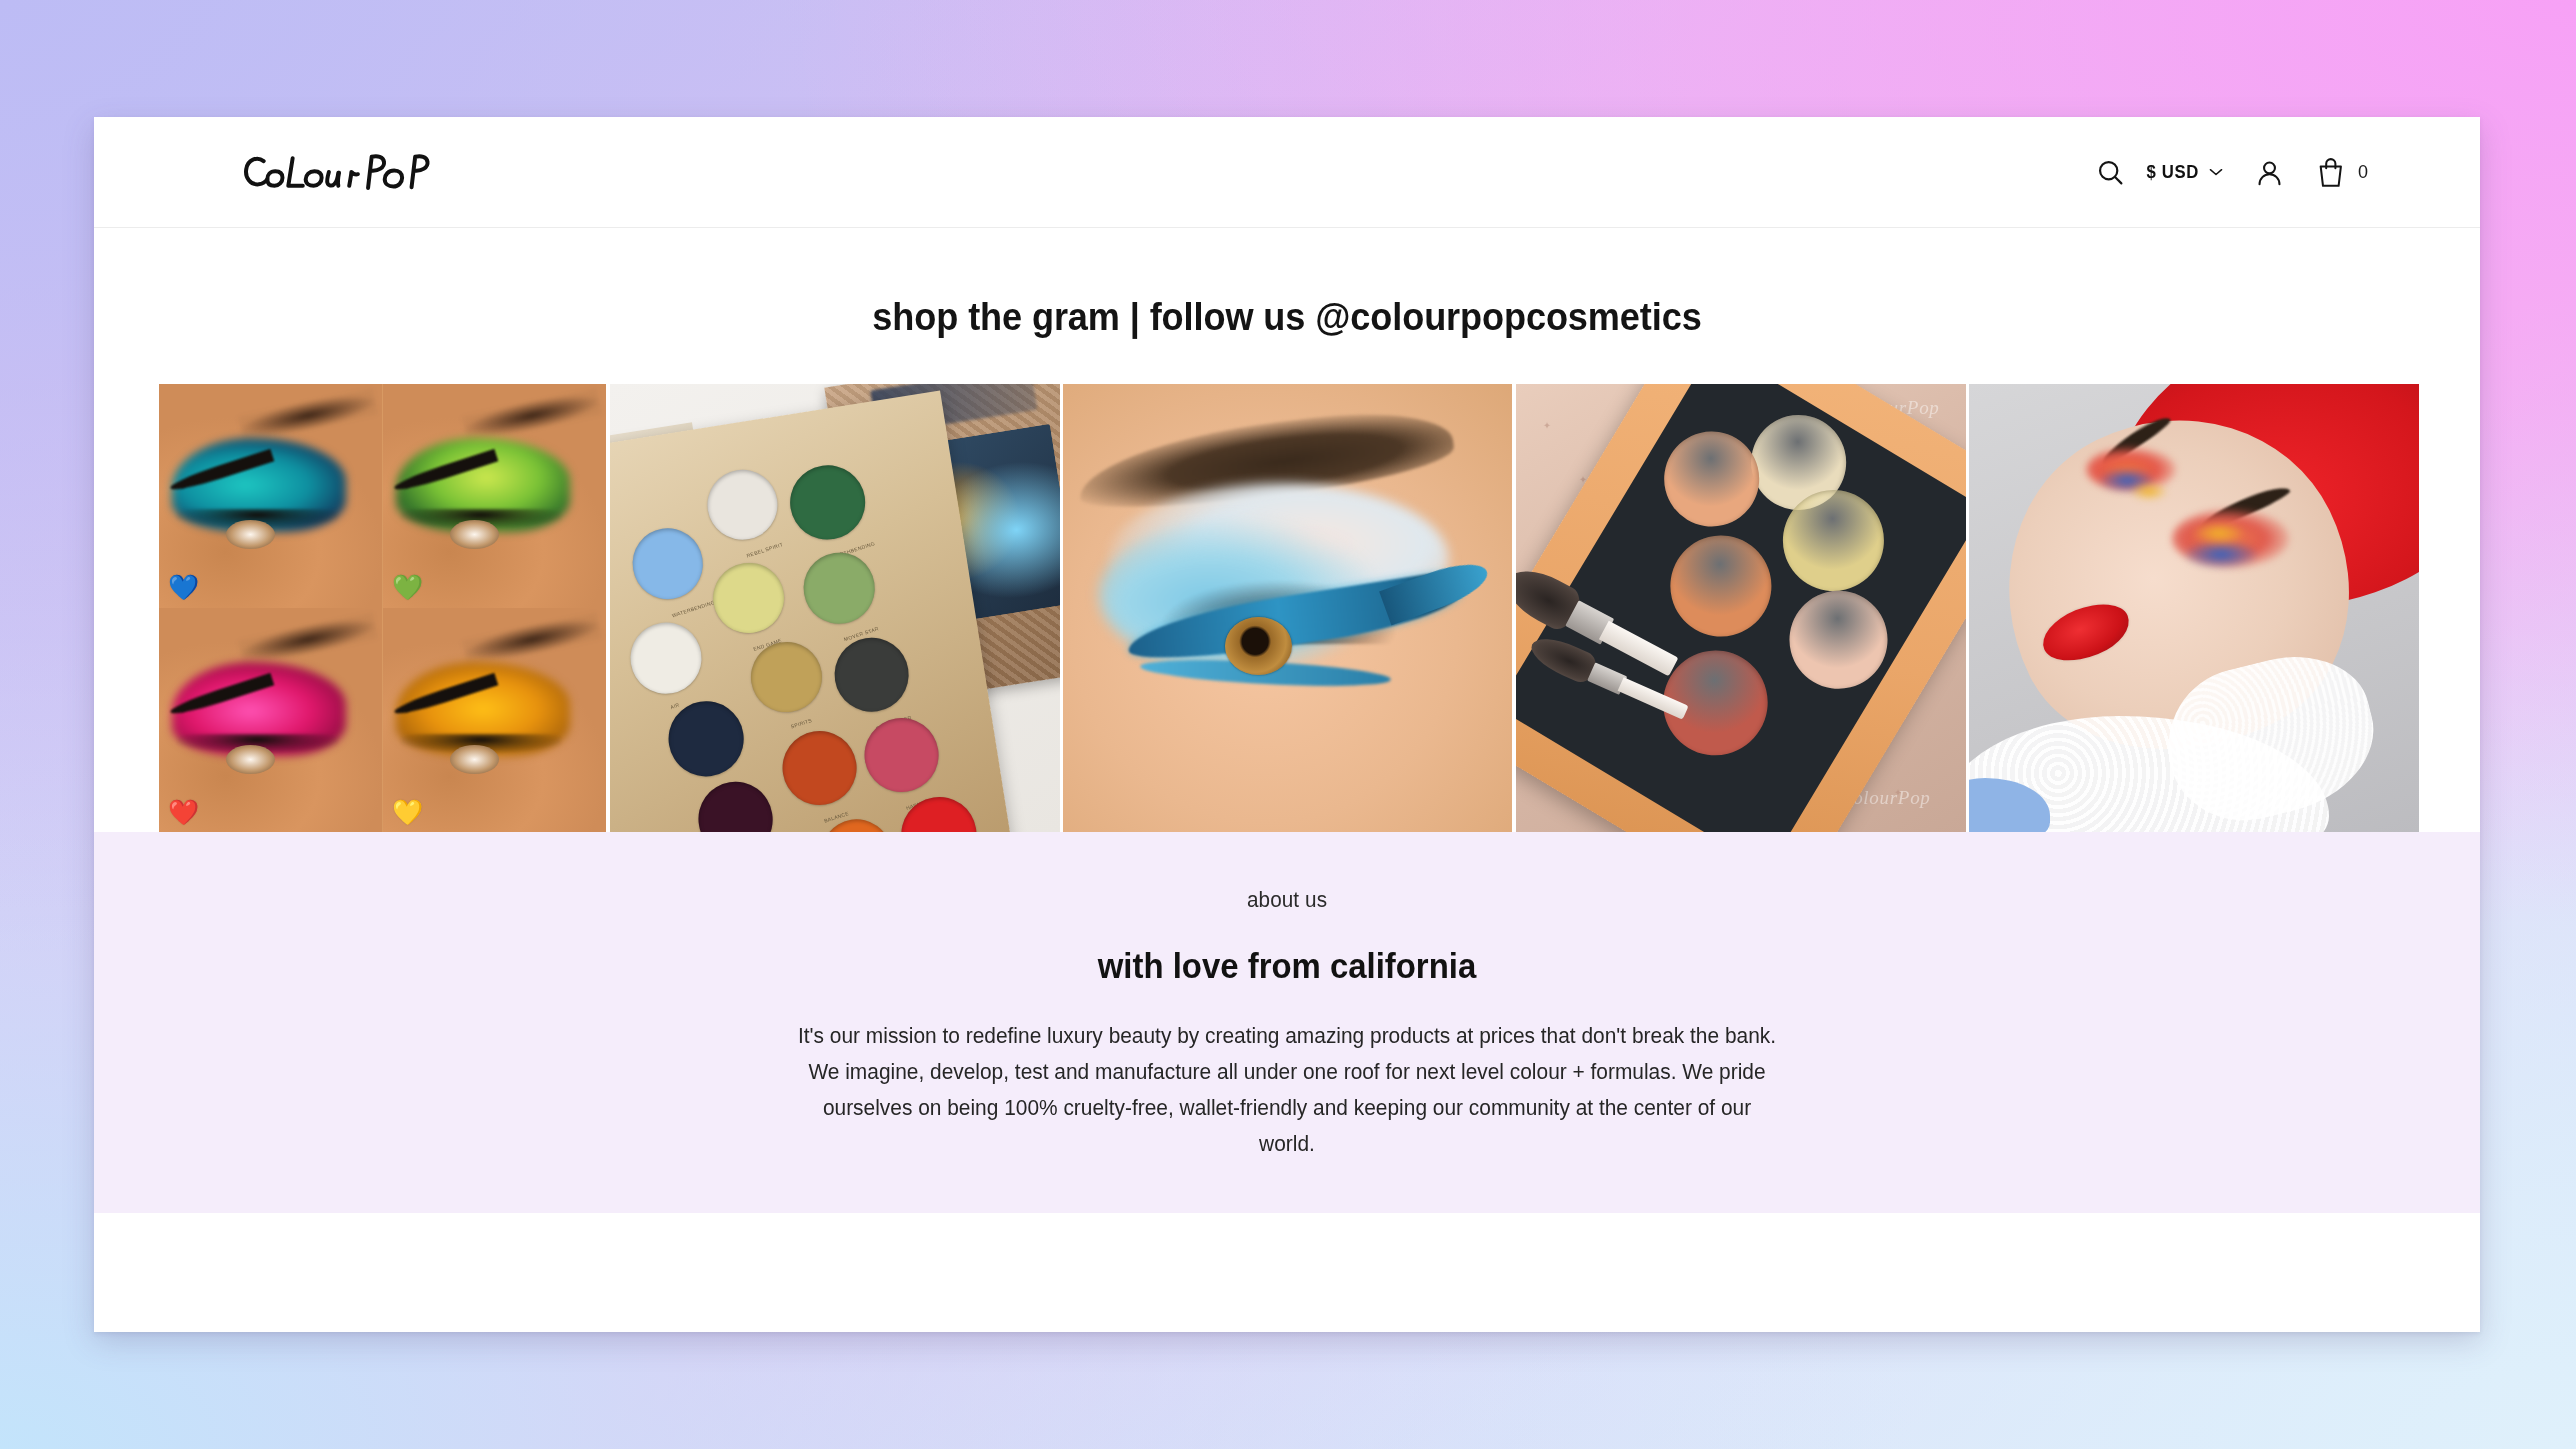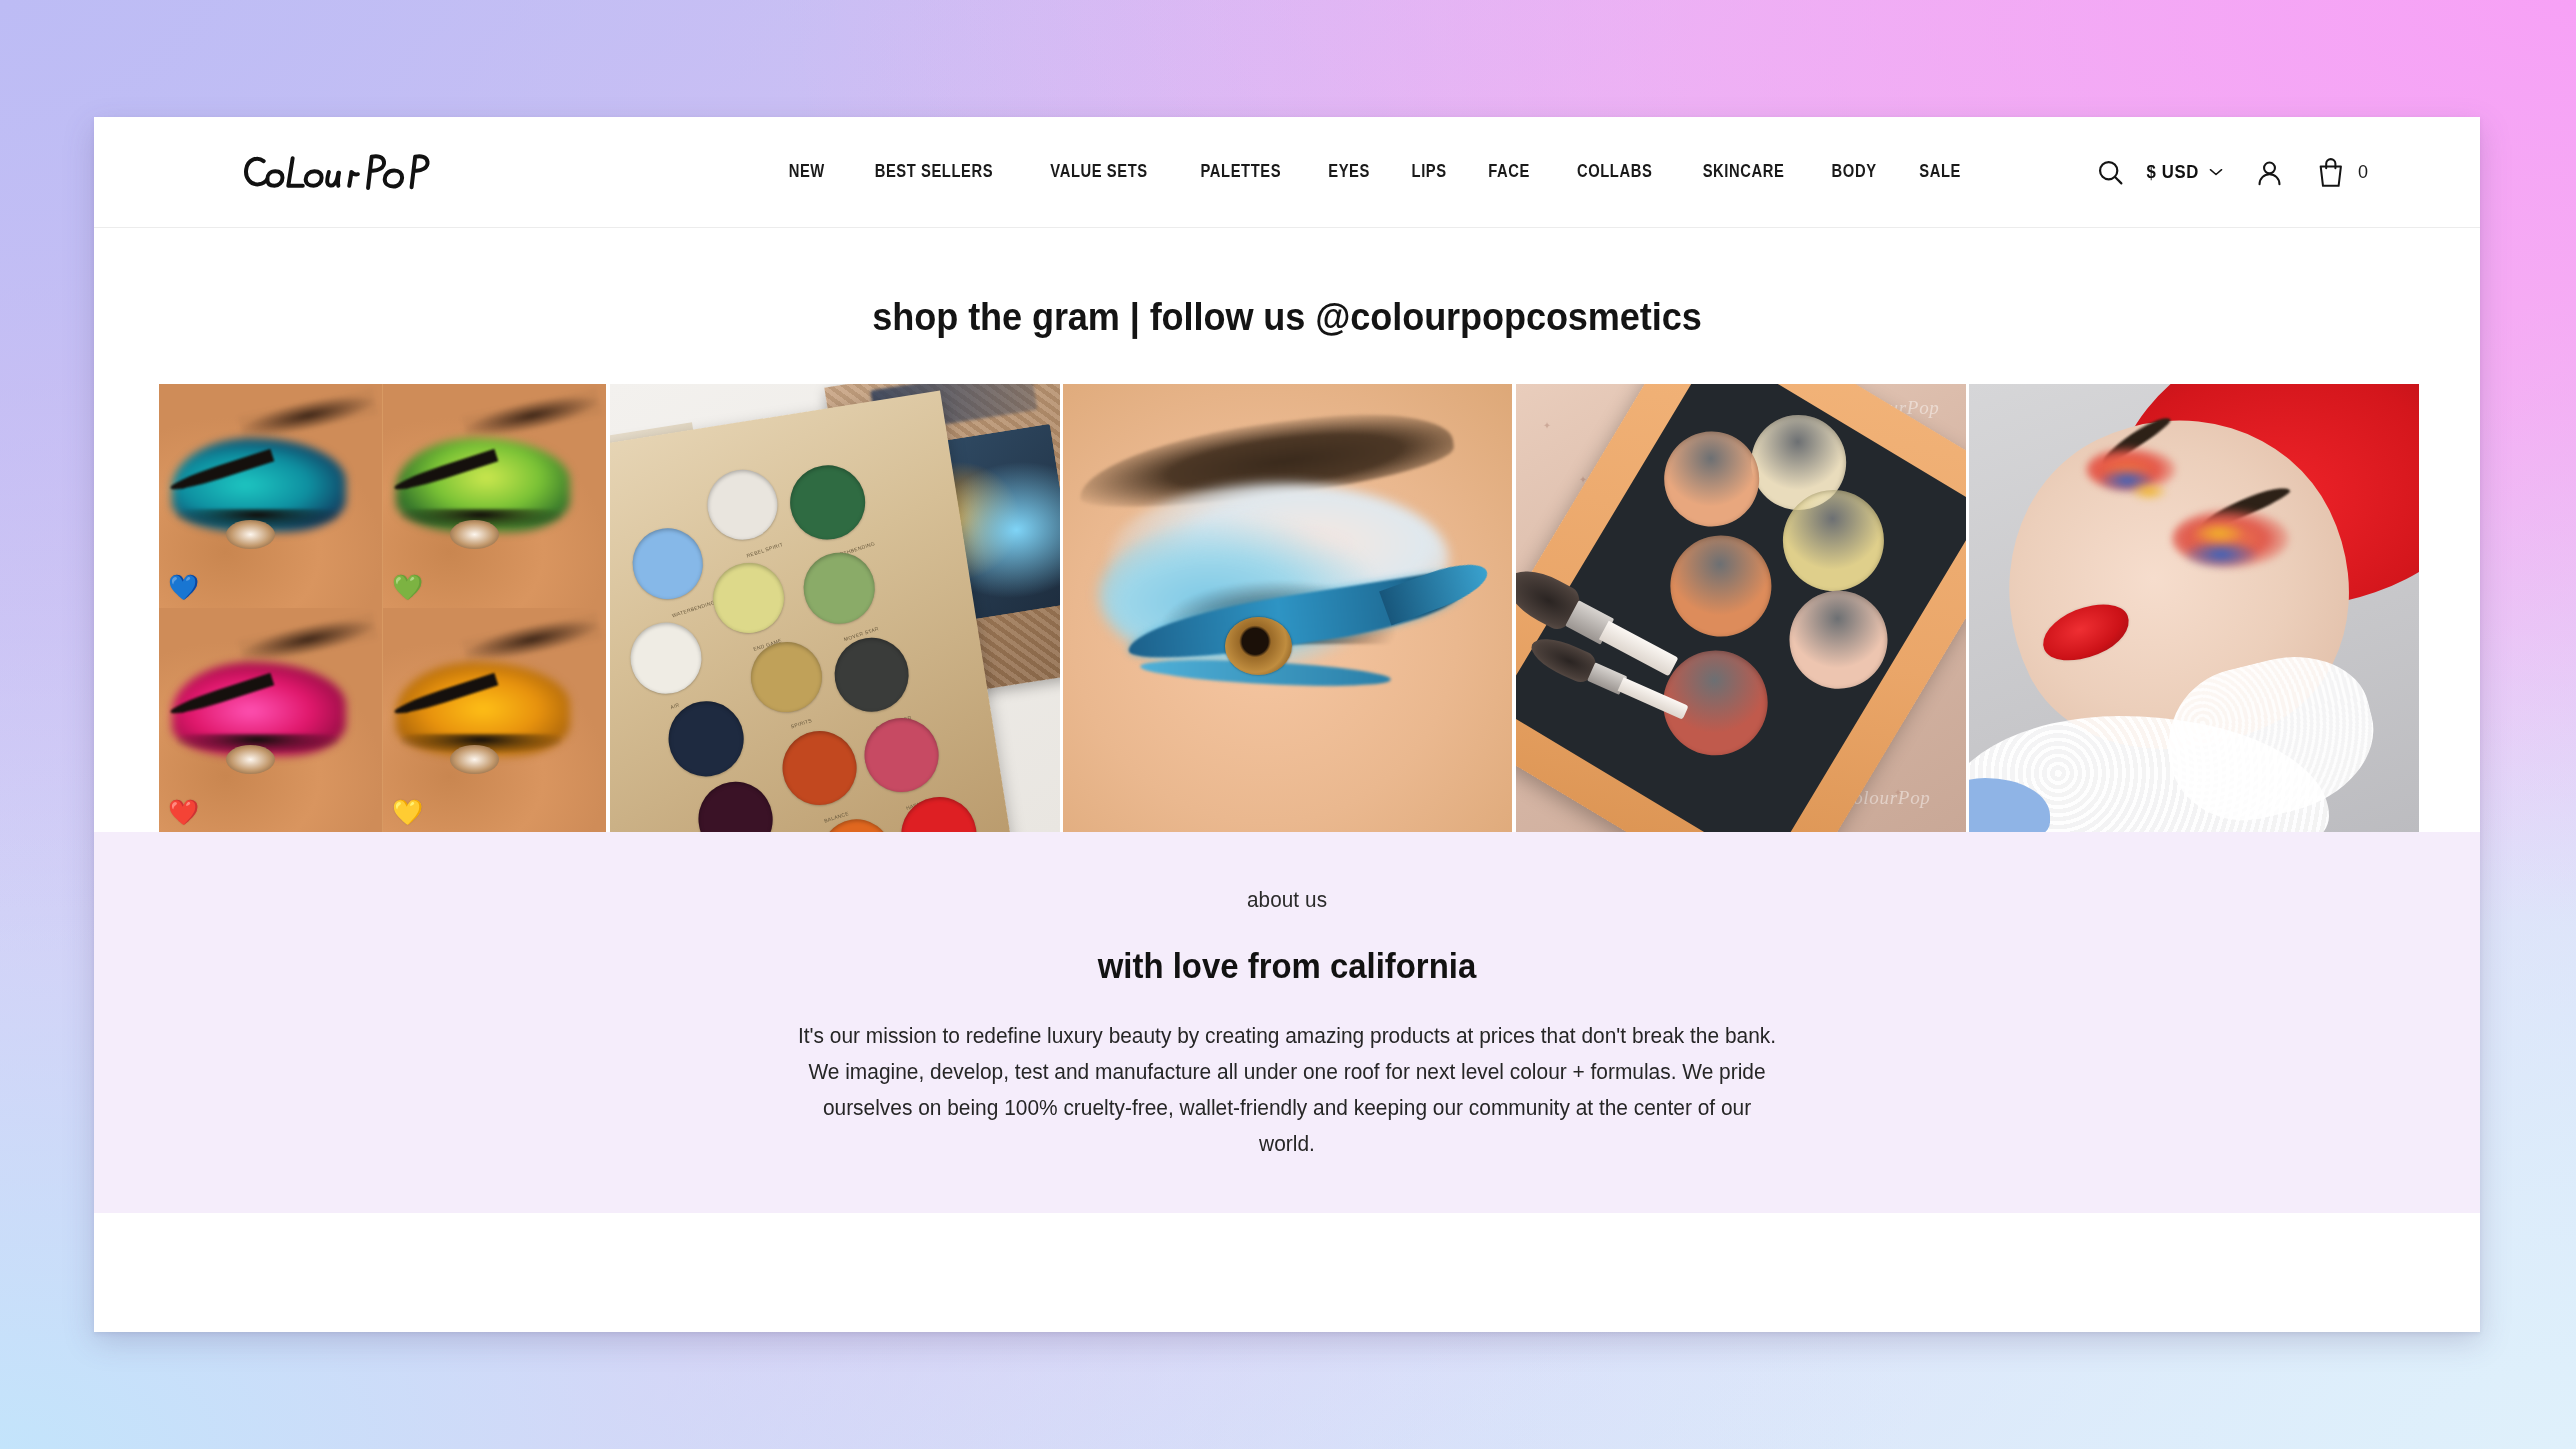--- a/index.html
+++ b/index.html
@@ -469,33 +469,20 @@
 
           <path d="M178 57 183 14c8-2 16 0 17 7 1 8-8 13-18 12"></path>
 
           <path d="M214 33c-8 0-13 6-13 12s5 10 12 10 12-6 12-12-4-10-11-10z"></path>
 
           <path d="M238 56 243 14c8-2 16 0 17 7 1 8-8 13-18 12"></path>
         </g>
       </svg>
     </a>
 
-    <nav class="main-nav">
-      <a class="nav-link" href="#">NEW</a>
-      <a class="nav-link" href="#">BEST SELLERS</a>
-      <a class="nav-link" href="#">VALUE SETS</a>
-      <a class="nav-link" href="#">PALETTES</a>
-      <a class="nav-link" href="#">EYES</a>
-      <a class="nav-link" href="#">LIPS</a>
-      <a class="nav-link" href="#">FACE</a>
-      <a class="nav-link" href="#">COLLABS</a>
-      <a class="nav-link" href="#">SKINCARE</a>
-      <a class="nav-link" href="#">BODY</a>
-      <a class="nav-link" href="#">SALE</a>
-    </nav>
 
     <div class="header-actions">
 
       <button class="icon-btn search-btn" aria-label="Search">
         <svg viewBox="0 0 32 32" width="29" height="29">
           <circle cx="14" cy="14" r="9.5" fill="none" stroke="#141414" stroke-width="2.4"></circle>
           <line x1="21" y1="21" x2="28" y2="28" stroke="#141414" stroke-width="2.4" stroke-linecap="round"></line>
         </svg>
       </button>
 

